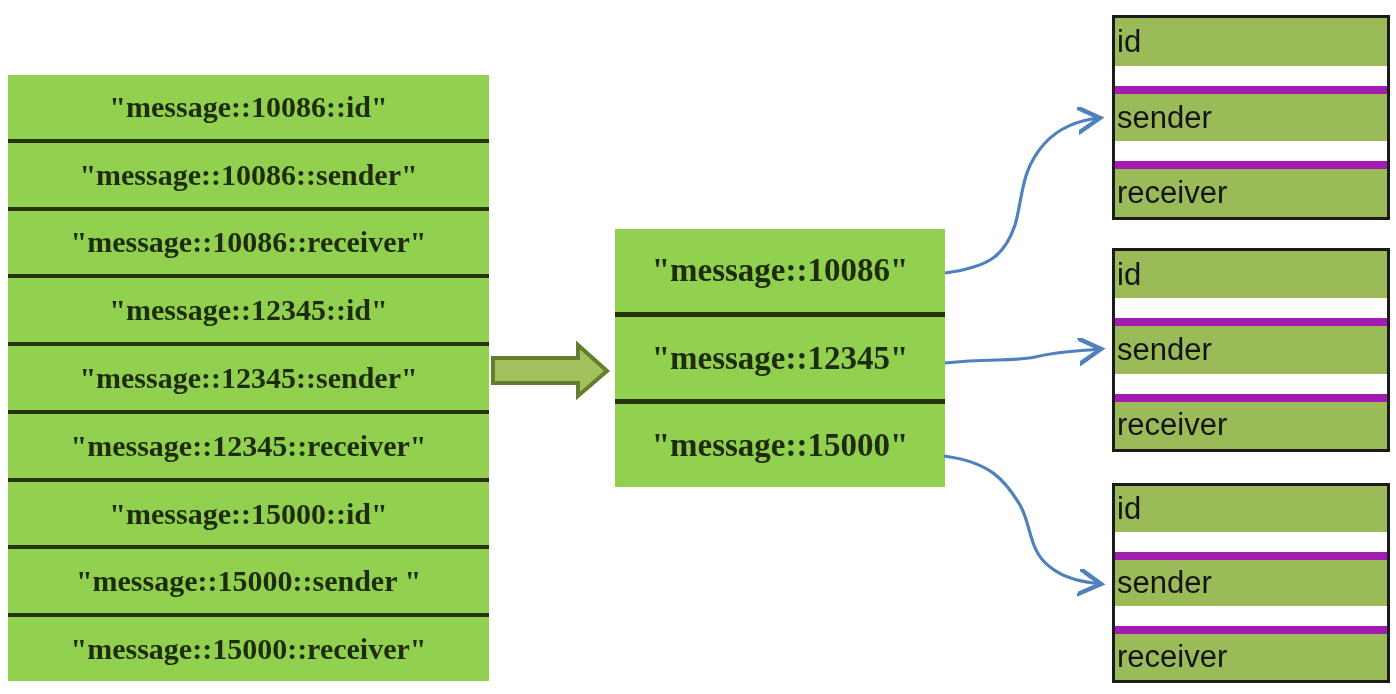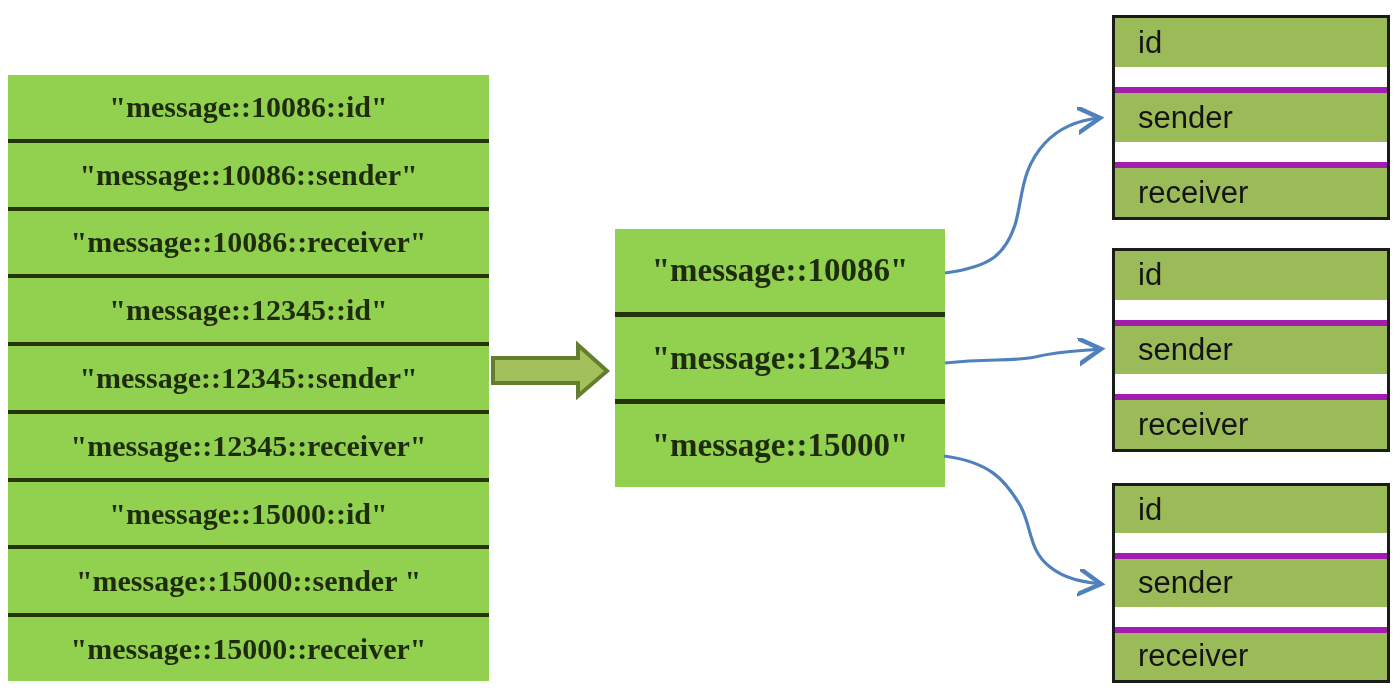--- a/index.html
+++ b/index.html
@@ -57,26 +57,26 @@
     border: 3px solid #1b1b1b;
     display: flex; flex-direction: column;
   }
   .hash-table.t1 { top: 15px;  height: 205px; }
   .hash-table.t2 { top: 248px; height: 204px; }
   .hash-table.t3 { top: 483px; height: 200px; }
   .field-row {
     flex: 1;
     background: #9bbb59;
     display: flex; align-items: center;
-    padding-left: 23px;
+    padding-left: 2px;
     font-family: "Liberation Sans", sans-serif;
     font-size: 31px;
     color: #141414;
   }
-  .field-row + .field-row { border-top: 6px solid #a21caf; margin-top: 20px; }
+  .field-row + .field-row { border-top: 8px solid #a21caf; margin-top: 20px; }
 
   svg.abs { position: absolute; display: block; }
 </style>
 </head>
 <body>
 
 <div class="canvas">
 
   <div class="left-panel">
     <div class="key-cell">"message::10086::id"</div>

